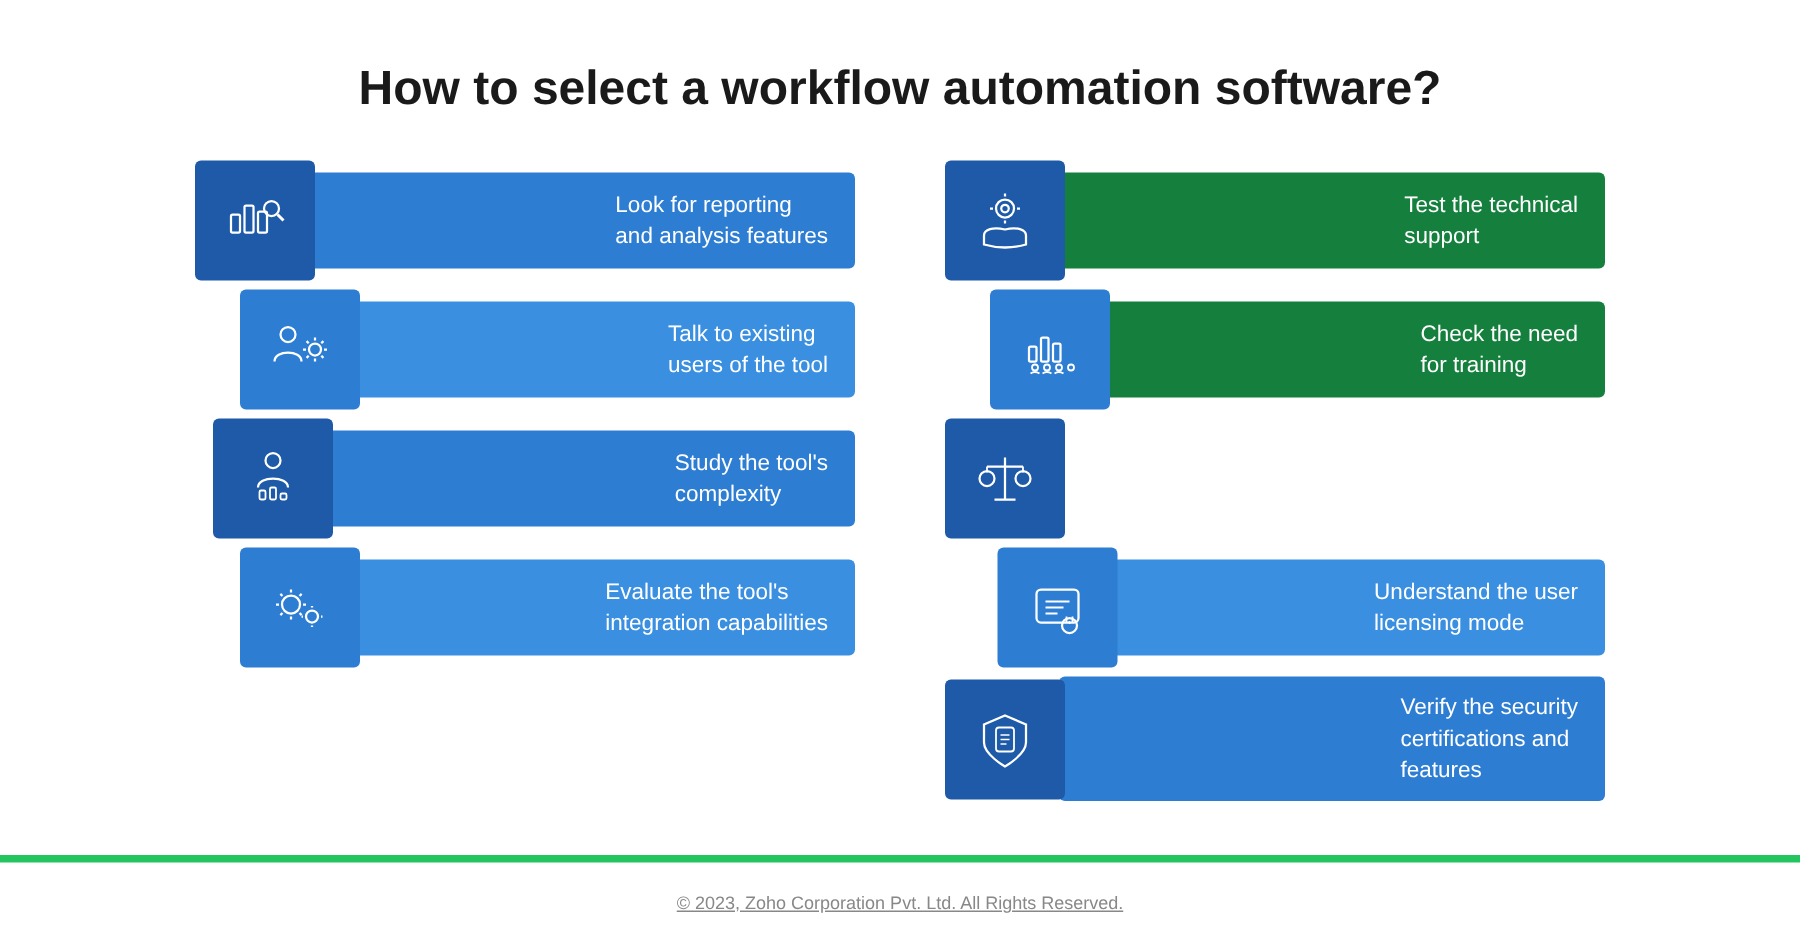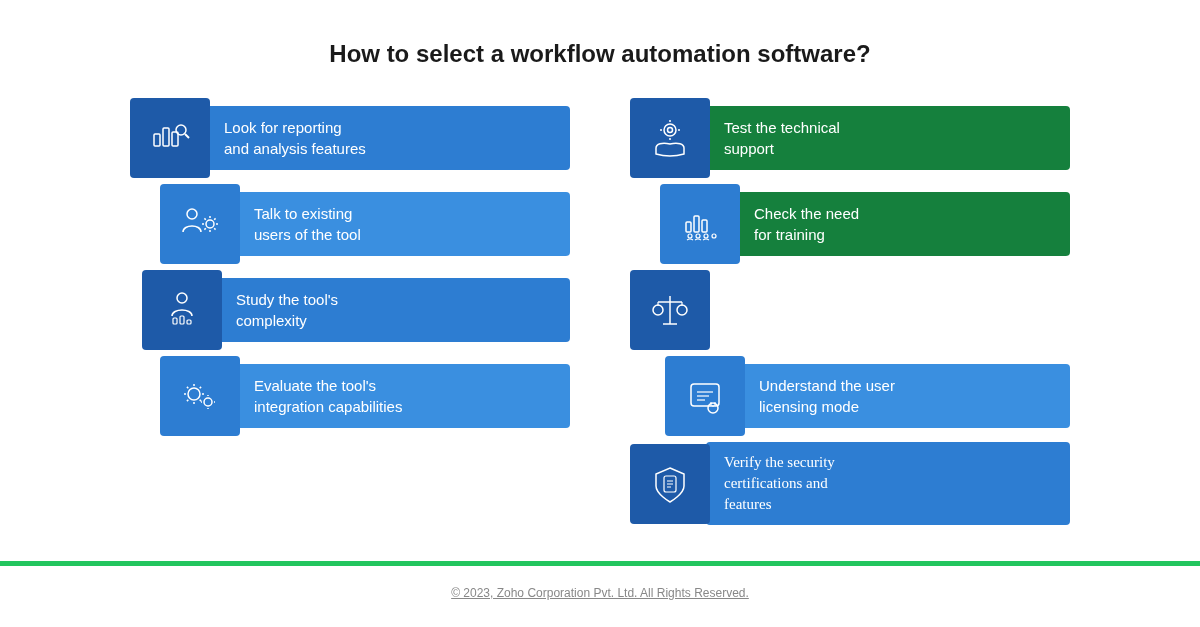--- a/index.html
+++ b/index.html
@@ -6,21 +6,21 @@
     body {
       font-family: 'Segoe UI', Arial, sans-serif;
       background: #fff;
       width: 1200px;
       min-height: 627px;
       display: flex;
       flex-direction: column;
       align-items: center;
     }
     .main-title {
-      font-size: 24px;
+      font-size: 32px;
       font-weight: 700;
       color: #1a1a1a;
       text-align: center;
       margin-top: 40px;
       margin-bottom: 30px;
     }
     .content-area {
       display: flex;
       gap: 60px;
       justify-content: center;
@@ -58,20 +58,21 @@
       stroke-width: 1.5;
     }
     .label-box {
       min-height: 64px;
       display: flex;
       align-items: center;
       padding: 10px 18px;
       border-radius: 4px;
       flex: 1;
       margin-left: -4px;
+      justify-content: flex-end;
     }
     .label-text {
       color: #fff;
       font-size: 15px;
       font-weight: 500;
       line-height: 1.4;
     }
     
     .left .item:nth-child(1) .icon-box { background: #1e5aa8; }
     .left .item:nth-child(1) .label-box { background: #2d7dd2; }
@@ -101,21 +102,21 @@
     .left .item:nth-child(2) { margin-left: 30px; }
     .left .item:nth-child(3) { margin-left: 12px; }
     .left .item:nth-child(4) { margin-left: 30px; }
     .left .item:nth-child(5) { margin-left: 0px; }
 
     
     .right .item:nth-child(1) { margin-left: 0px; }
     .right .item:nth-child(2) { margin-left: 30px; }
     .right .item:nth-child(3) { margin-left: 0px; }
     .right .item:nth-child(4) { margin-left: 35px; }
-    .right .item:nth-child(5) { margin-left: 0px; font-family: Liberation Serif, serif; }
+    .right .item:nth-child(5) { margin-left: 0px; }
 
     .footer {
       margin-top: auto;
       padding: 20px 0 15px;
       color: #888;
       font-size: 12px;
       text-align: center;
       width: 100%;
       border-top: 5px solid #22c55e;
       margin-top: 30px;

